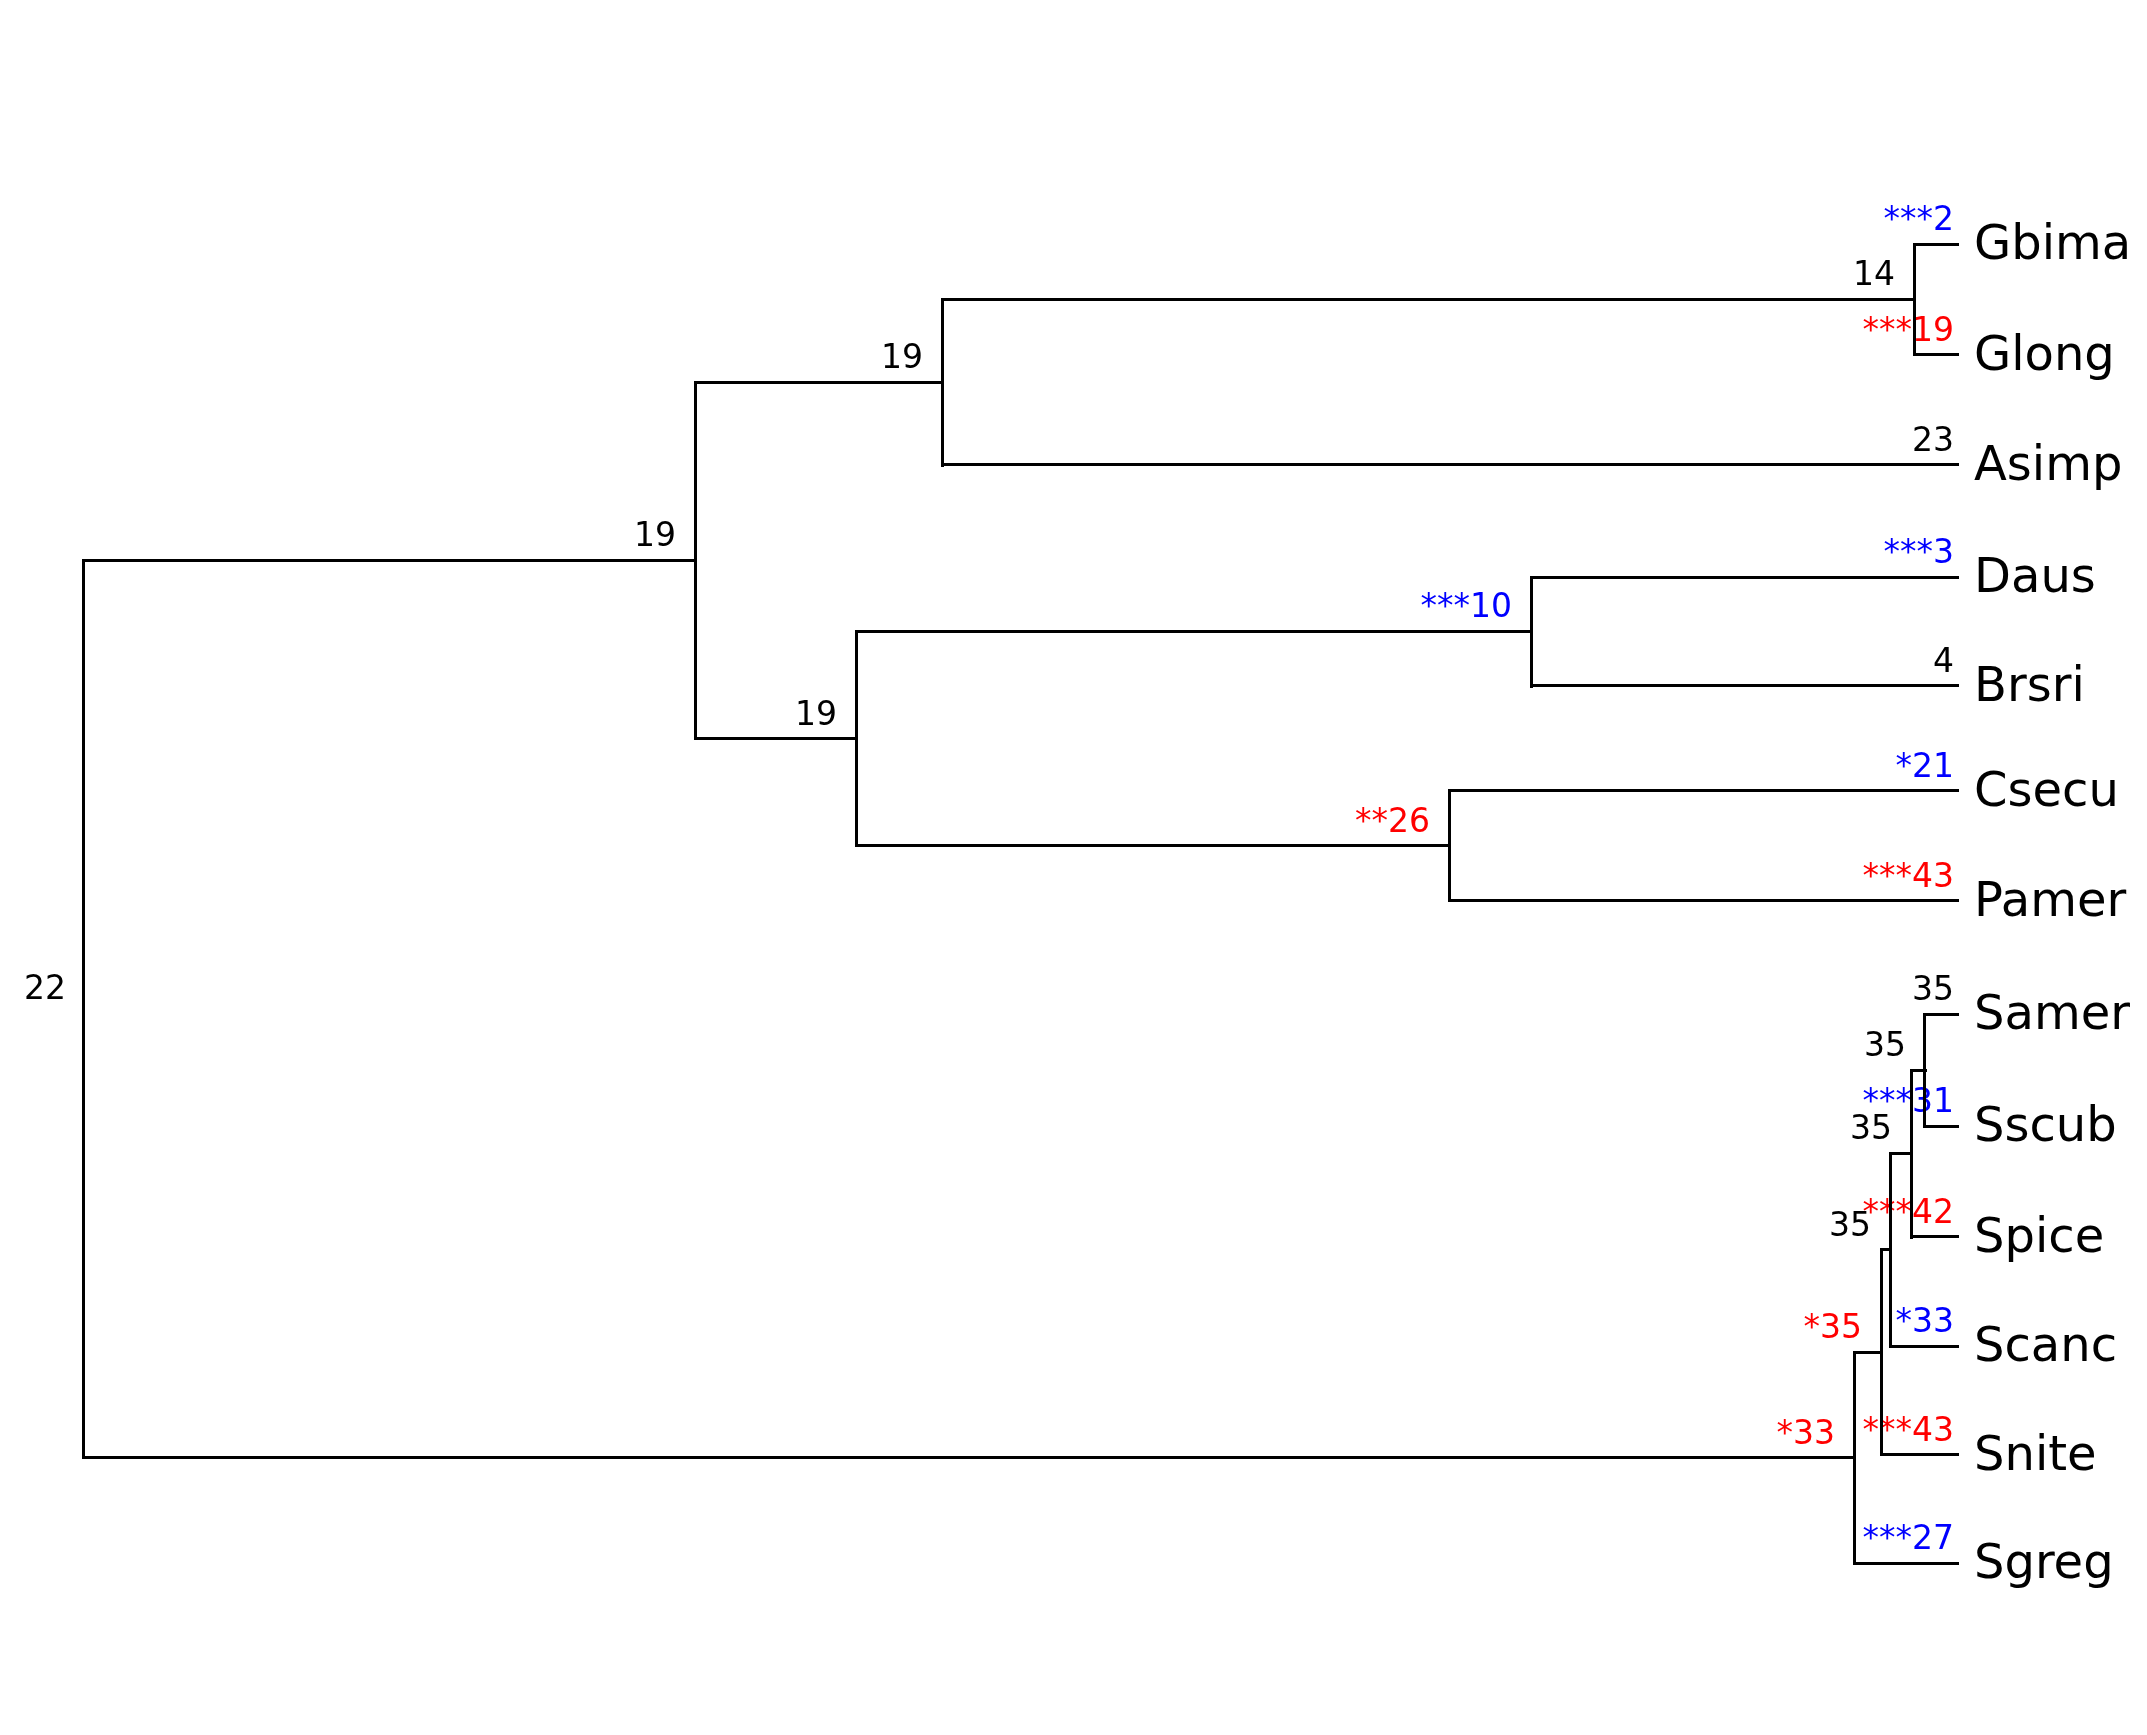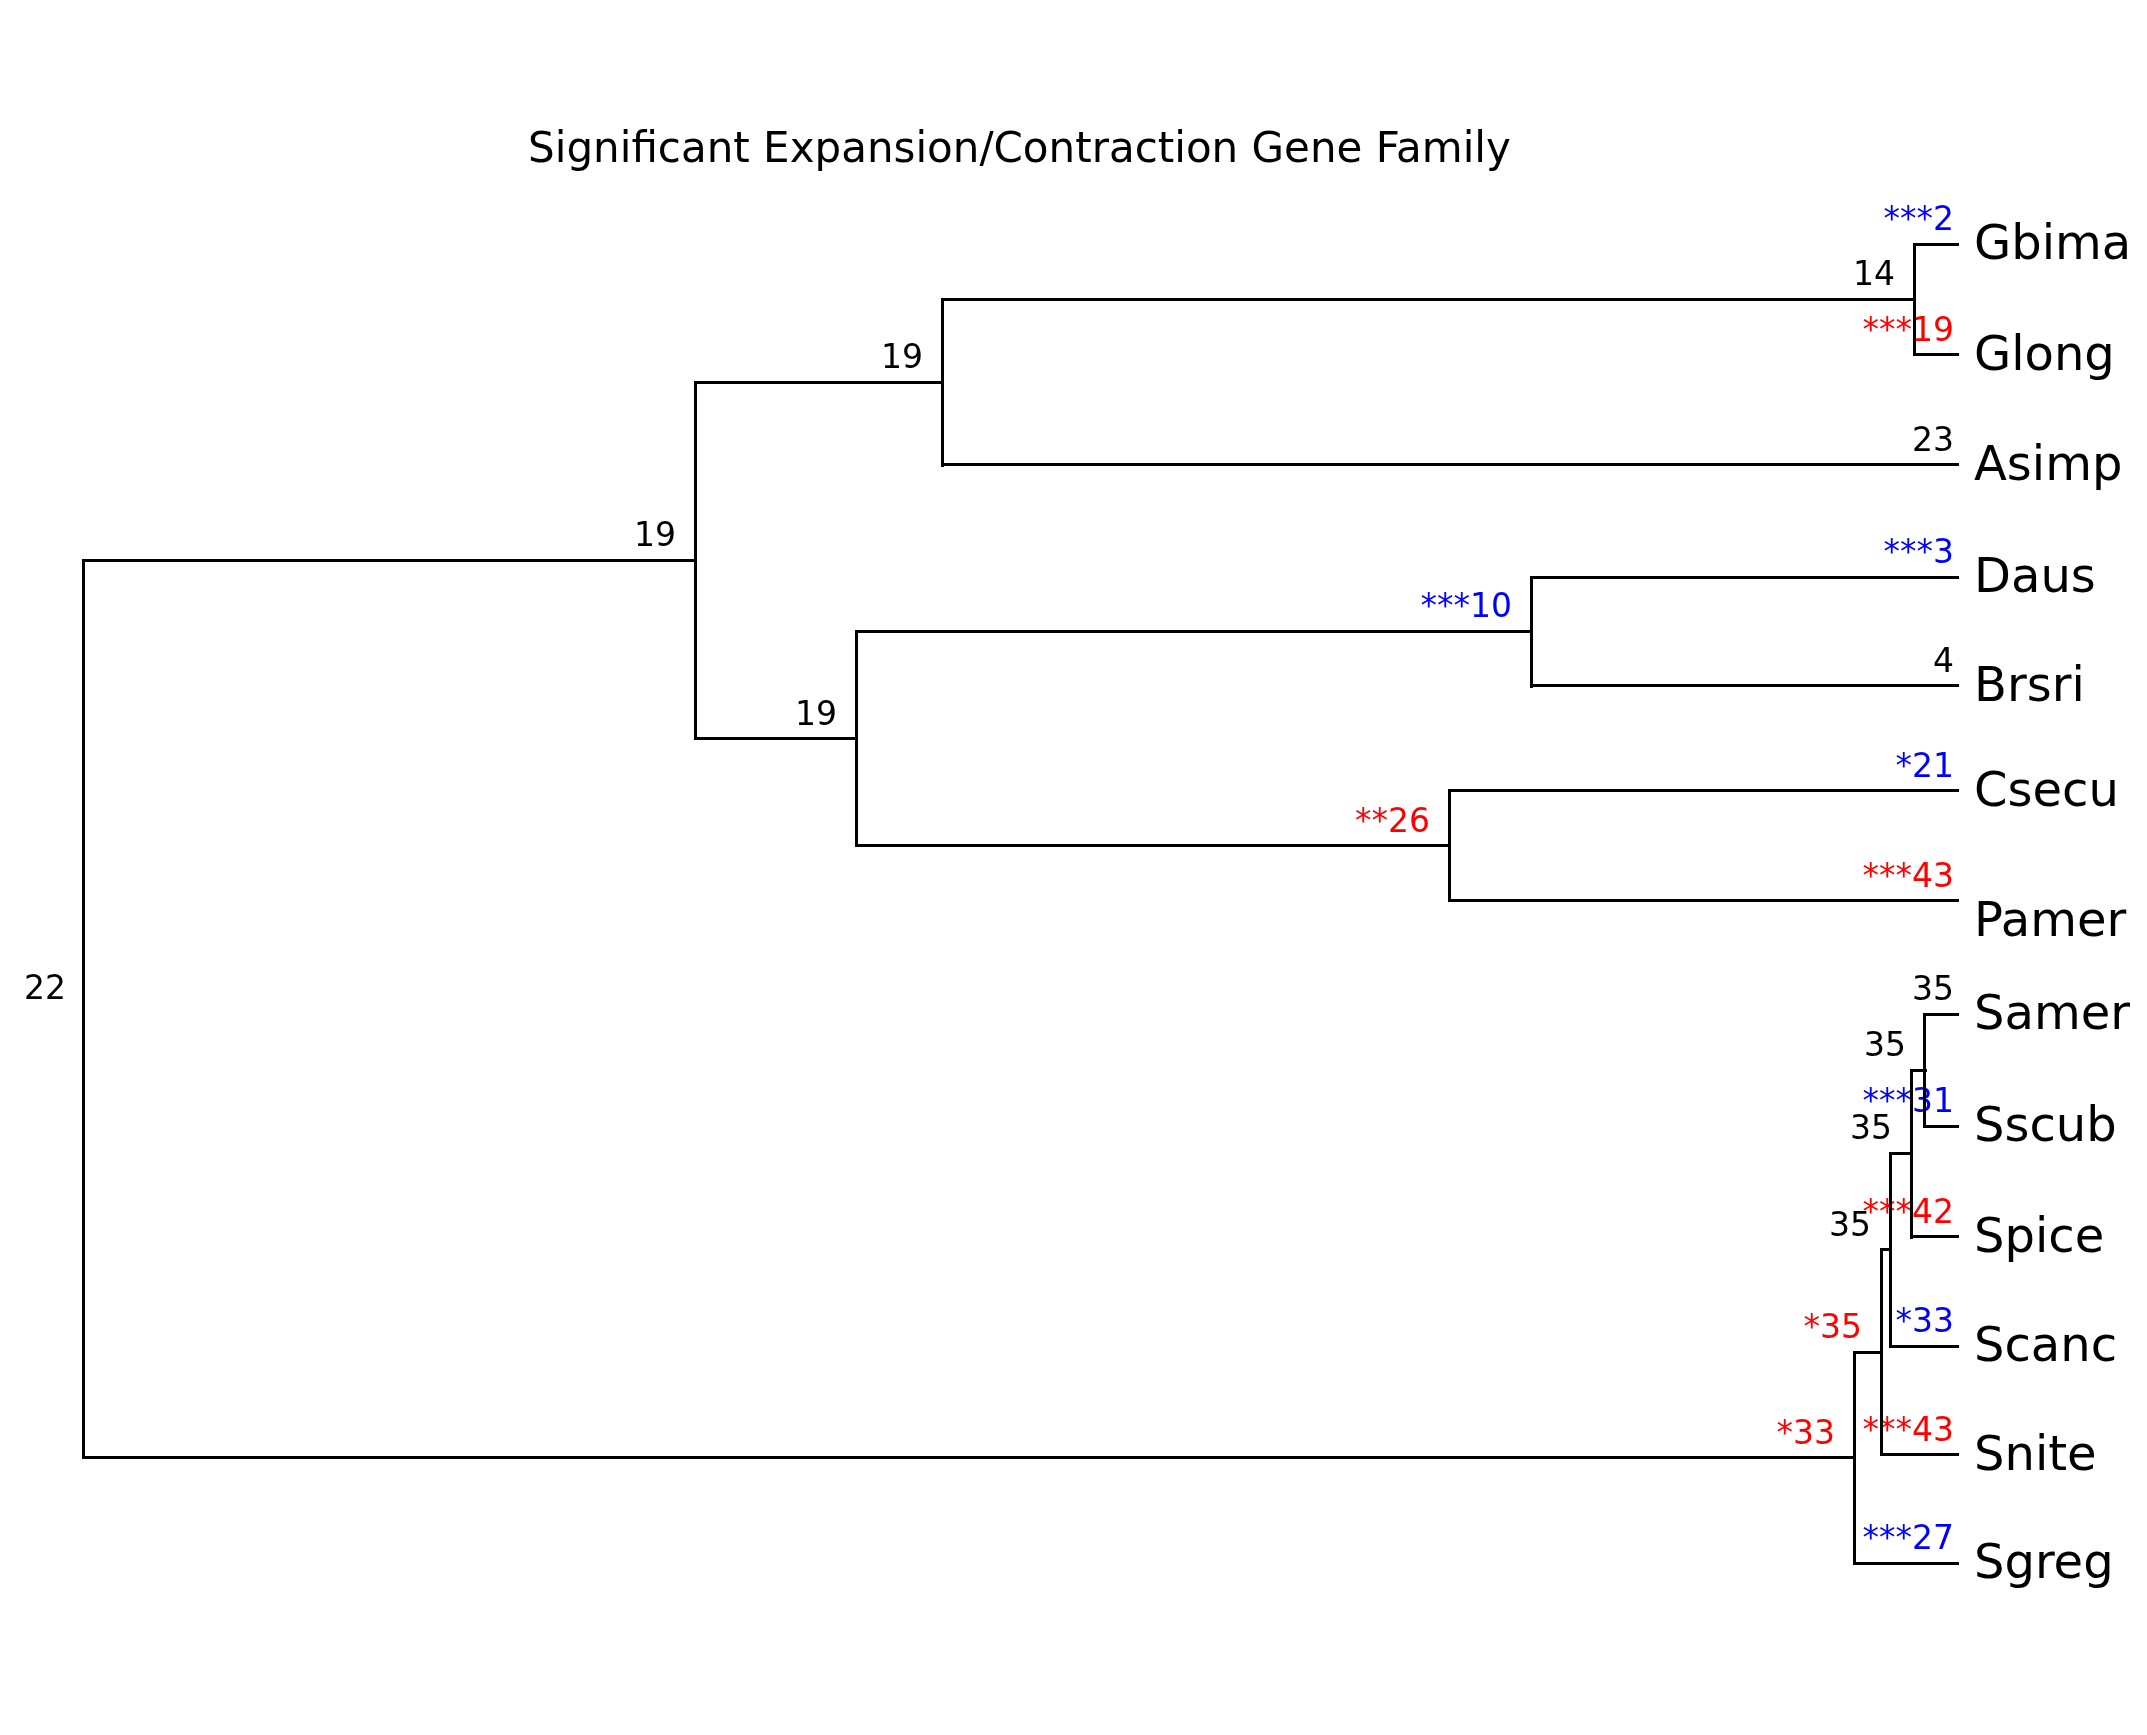--- a/index.html
+++ b/index.html
@@ -51,21 +51,20 @@
     color: #000000;
     white-space: nowrap;
     transform: translateY(-54%);
   }
 </style>
 </head>
 <body>
 
 <div class="stage">
   <div class="figure-title">
-    <div>Significant Expansion/Contraction Gene Family</div>
   </div>
   <div id="tree">
       <div class="branch-h" style="left: 1913px; top: 243px; width: 46px; height: 3.1px;"></div>
       <div class="count-label" style="right: 194px; bottom: 1501px; color: rgb(0, 0, 255);">***2</div>
       <div class="species-label" style="left: 1974px; top: 244px;">Gbima</div>
       <div class="branch-h" style="left: 1913px; top: 353px; width: 46px; height: 3.1px;"></div>
       <div class="count-label" style="right: 194px; bottom: 1390px; color: rgb(255, 0, 0);">***19</div>
       <div class="species-label" style="left: 1974px; top: 355px;">Glong</div>
       <div class="branch-v" style="left: 1913px; top: 243px; width: 3.1px; height: 113px;"></div>
       <div class="branch-h" style="left: 941px; top: 298px; width: 975px; height: 3.1px;"></div>
@@ -83,21 +82,21 @@
       <div class="count-label" style="right: 194px; bottom: 1059px; color: rgb(0, 0, 0);">4</div>
       <div class="species-label" style="left: 1974px; top: 686px;">Brsri</div>
       <div class="branch-v" style="left: 1530px; top: 576px; width: 3.1px; height: 112px;"></div>
       <div class="branch-h" style="left: 855px; top: 630px; width: 678px; height: 3.1px;"></div>
       <div class="count-label" style="right: 636px; bottom: 1114px; color: rgb(0, 0, 255); text-align: center;">***10</div>
       <div class="branch-h" style="left: 1448px; top: 789px; width: 511px; height: 3.1px;"></div>
       <div class="count-label" style="right: 194px; bottom: 954px; color: rgb(0, 0, 255);">*21</div>
       <div class="species-label" style="left: 1974px; top: 791px;">Csecu</div>
       <div class="branch-h" style="left: 1448px; top: 899px; width: 511px; height: 3.1px;"></div>
       <div class="count-label" style="right: 194px; bottom: 844px; color: rgb(255, 0, 0);">***43</div>
-      <div class="species-label" style="left: 1974px; top: 901px; margin-top: 20px;">Pamer</div>
+      <div class="species-label" style="left: 1974px; top: 901px;">Pamer</div>
       <div class="branch-v" style="left: 1448px; top: 789px; width: 3.1px; height: 113px;"></div>
       <div class="branch-h" style="left: 855px; top: 844px; width: 596px; height: 3.1px;"></div>
       <div class="count-label" style="right: 718px; bottom: 899px; color: rgb(255, 0, 0);">**26</div>
       <div class="branch-v" style="left: 855px; top: 630px; width: 3.1px; height: 217px;"></div>
       <div class="branch-h" style="left: 694px; top: 737px; width: 164px; height: 3.1px;"></div>
       <div class="count-label" style="right: 1311px; bottom: 1006px; color: rgb(0, 0, 0);">19</div>
       <div class="branch-v" style="left: 694px; top: 381px; width: 3.1px; height: 359px;"></div>
       <div class="branch-h" style="left: 82px; top: 559px; width: 615px; height: 3.1px;"></div>
       <div class="count-label" style="right: 1472px; bottom: 1185px; color: rgb(0, 0, 0);">19</div>
       <div class="branch-h" style="left: 1923px; top: 1013px; width: 36px; height: 3.1px;"></div>

